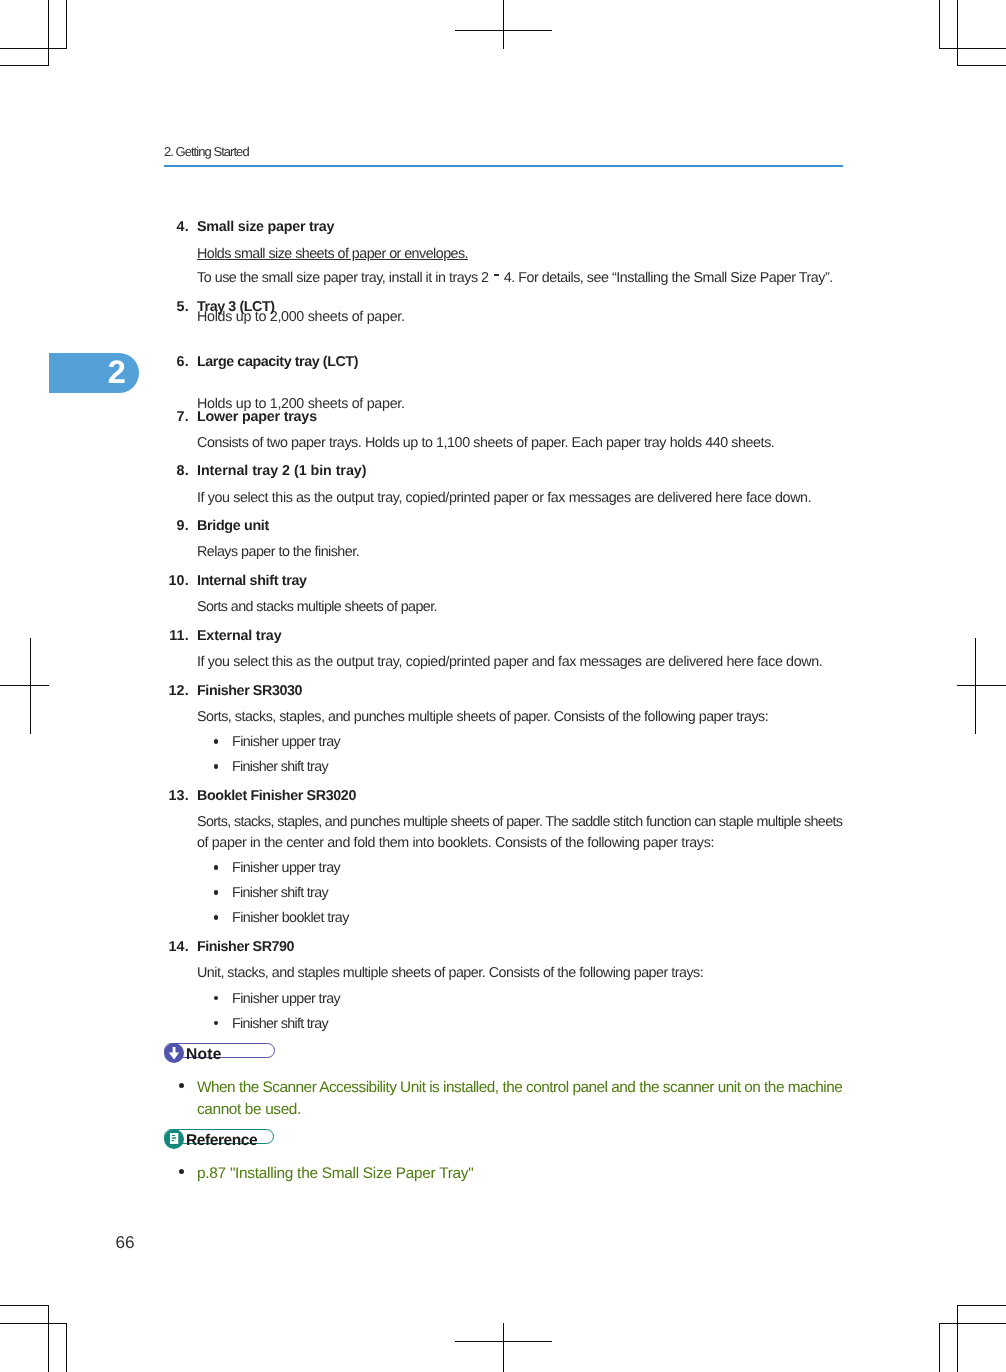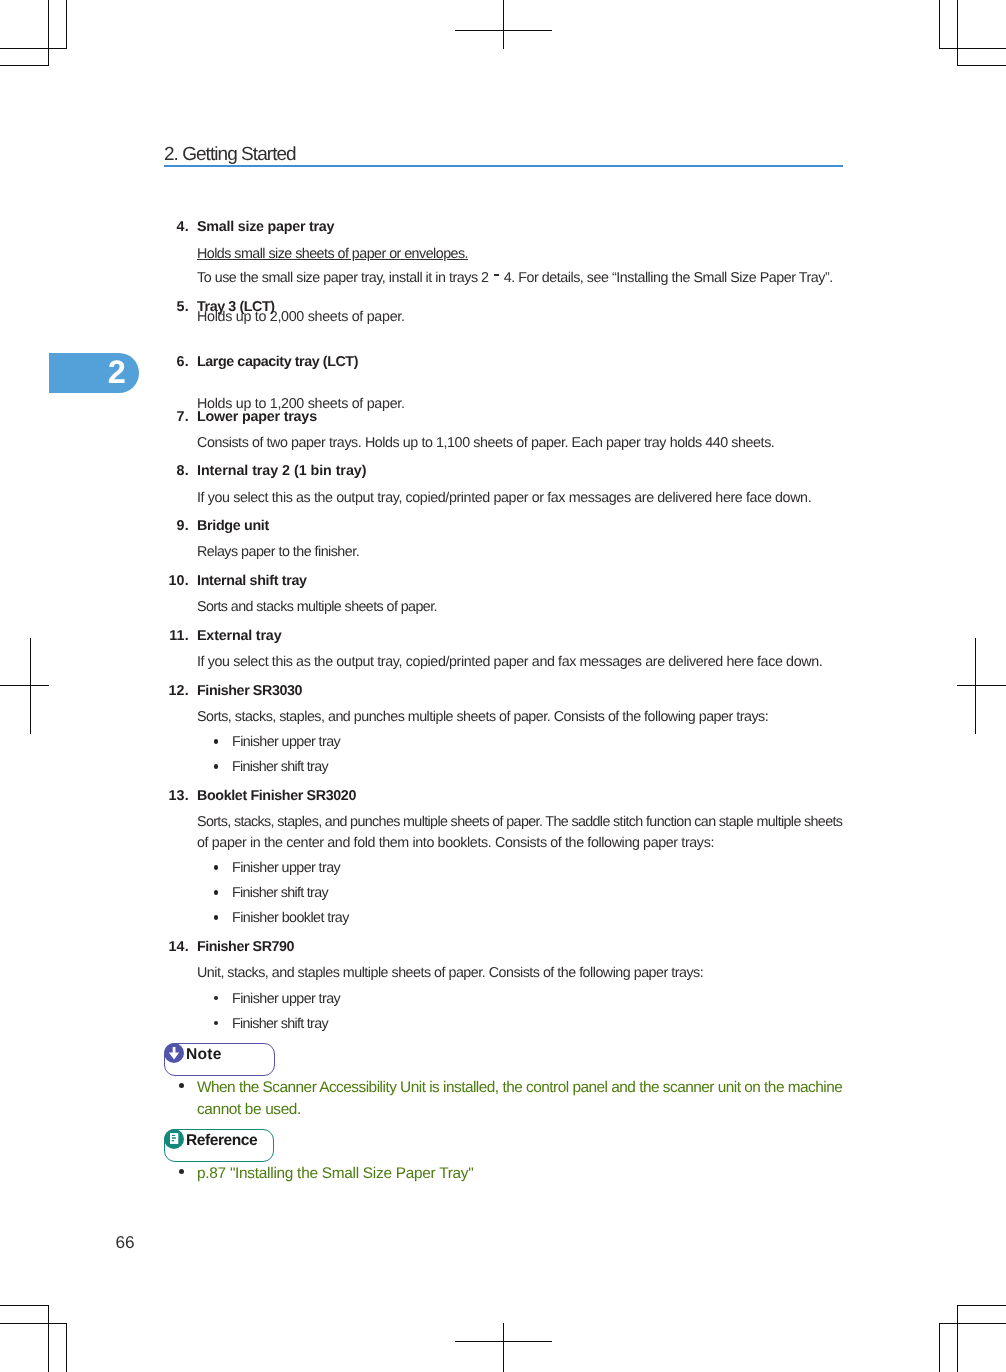--- a/index.html
+++ b/index.html
@@ -8,21 +8,21 @@
        font-family:"Liberation Sans",sans-serif;
        text-rendering:geometricPrecision;
        -webkit-font-smoothing:antialiased;}
   .page{position:relative;width:1006px;height:1372px;background:#fff;
         filter:brightness(1);}
 
   
   .mark{position:absolute;background:#0d0d0d;}
 
   
-  .hdr-text{position:absolute;left:163.9px;top:144.1px;font-size:19px;
+  .hdr-text{position:absolute;left:163.9px;top:144.1px;font-size:13px;
             letter-spacing:-0.95px;color:#302d2d;white-space:pre;}
   .hdr-rule{position:absolute;left:163.8px;top:164.6px;width:679.4px;height:2.5px;
             background:#3f8fd4;}
 
   
   .chap-tab{position:absolute;left:49px;top:352.8px;width:90.4px;height:39.9px;
             background:#54a0d9;border-radius:0 20px 20px 0;}
   .chap-tab-num{position:absolute;right:13.5px;top:0;font-size:32.5px;
             font-weight:bold;color:#ffffff;line-height:39.9px;}
 
@@ -33,21 +33,21 @@
   .item-title{position:absolute;left:197px;font-size:14.3px;font-weight:bold;
             letter-spacing:-0.45px;color:#231f20;white-space:pre;}
   .body-line{position:absolute;left:197px;font-size:14.3px;
             letter-spacing:-0.5px;color:#302d2d;white-space:pre;}
   .sub-bullet{position:absolute;left:213.9px;width:4.6px;height:4.6px;
             border-radius:50%;background:#262323;}
   .sub-text{position:absolute;left:232px;font-size:14.3px;
             letter-spacing:-0.45px;color:#302d2d;white-space:pre;}
 
   
-  .badge{position:absolute;height:33px;box-sizing:border-box;
+  .badge{position:absolute;height:15px;box-sizing:border-box;
          border-radius:10.3px;background:#ffffff;text-decoration:underline;}
   .badge-pill{position:absolute;left:0;top:0;right:0;bottom:0;box-sizing:border-box;
          border-radius:11px;border:1.3px solid currentColor;background:#fff;}
   .badge-dot{position:absolute;left:0;top:0;width:20.6px;height:20.6px;
          border-radius:50%;background:currentColor;}
   .badge-label{position:absolute;left:22.2px;top:3.2px;font-size:15.6px;
          font-weight:bold;letter-spacing:-0.42px;color:#1a1a1a;white-space:pre;}
   .badge-icon{position:absolute;left:1.3px;top:1.3px;width:18px;height:18px;}
 
   .range-dash{display:inline-block;width:5.4px;height:2.4px;background:#302d2d;

